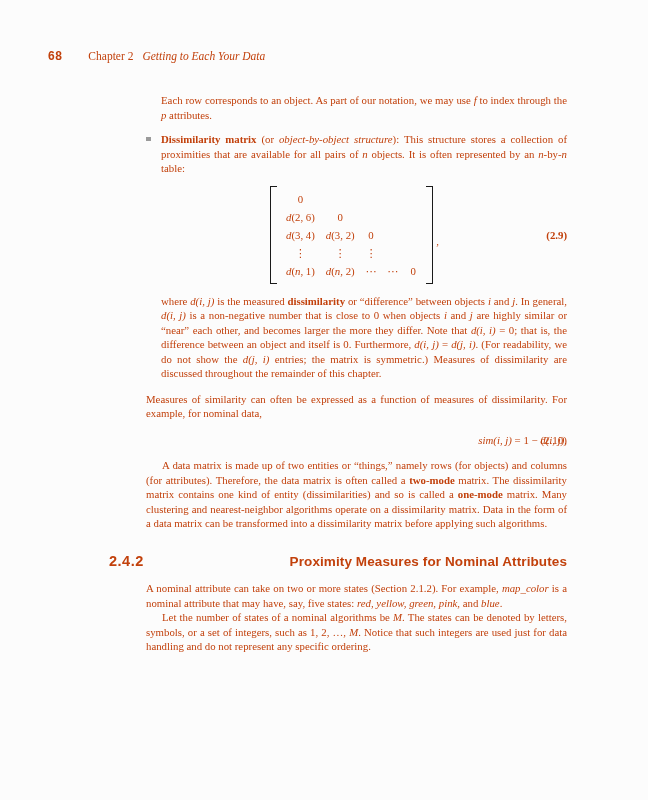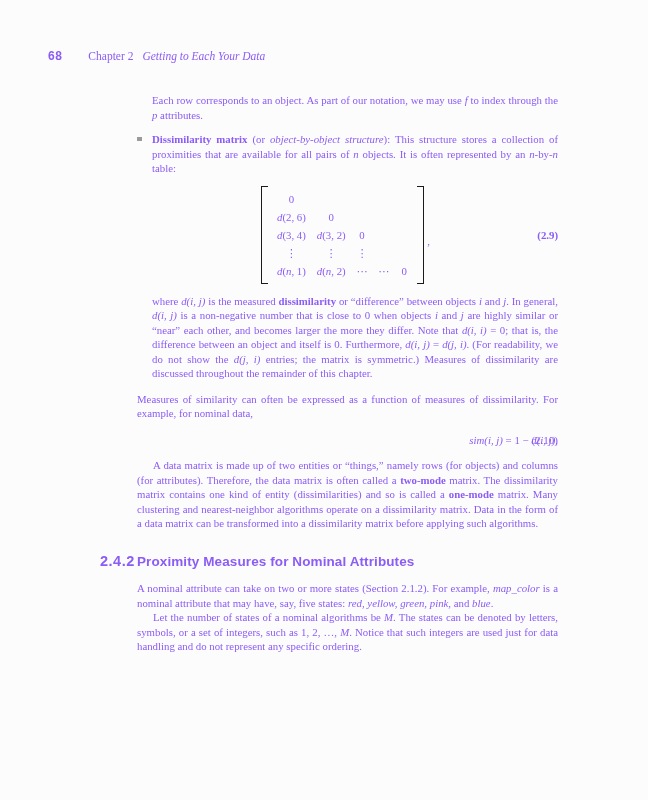--- a/index.html
+++ b/index.html
@@ -1,37 +1,37 @@
 <!DOCTYPE html>
 <html><head>
 <meta charset="utf-8">
 <style>
   * { margin:0; padding:0; box-sizing:border-box; }
   html, body { background:#ffffff; }
   .page {
     position:relative;
     width:648px; height:800px;
     background:#fcfcfc;
-    color:#8b5cf6;
+    color:#c2410c;
     font-family:"Liberation Serif", serif;
     overflow:hidden;
   }
   
   .running-head {
     position:absolute; left:48px; top:49px;
     display:flex; align-items:baseline;
     font-size:11.5px; white-space:nowrap;
   }
   .pg-num { font-family:"Liberation Sans", sans-serif; font-weight:700; font-size:12px; letter-spacing:0.5px; }
   .chap-label { margin-left:26px; }
   .chap-title { margin-left:9px; font-style:italic; }
 
   
   .col {
-    position:absolute; left:137px; top:93px; width:421px;
+    position:absolute; left:146px; top:93px; width:421px;
     font-size:10.8px; line-height:14.5px;
     text-align:justify;
   }
   .indent1 { margin-left:15px; }
   .s-i { font-style:italic; }
   .s-b { font-weight:700; }
 
   .bullet-item { position:relative; margin-top:10px; }
   .bullet-sq {
     position:absolute; left:0; top:4.5px;
@@ -61,21 +61,21 @@
   .eq10-label { position:absolute; right:0; top:0; font-size:11px; }
 
   .p-where-d { margin-top:8px; }
   .p-measures { margin-top:11px; }
   .ti { text-indent:16px; }
 
   
   .sec-head {
     position:relative; margin:24px 0 12px 0;
     font-family:"Liberation Sans", sans-serif;
-    font-weight:700; font-size:13.5px; text-align:left;
+    font-weight:700; font-size:13.5px; text-align:right;
     letter-spacing:0.1px;
   }
   .sec-num {
     position:absolute; left:-37px; top:-1px;
     font-size:14.5px; letter-spacing:0.5px; font-weight:700;
   }
 </style>
 </head>
 <body>
 

